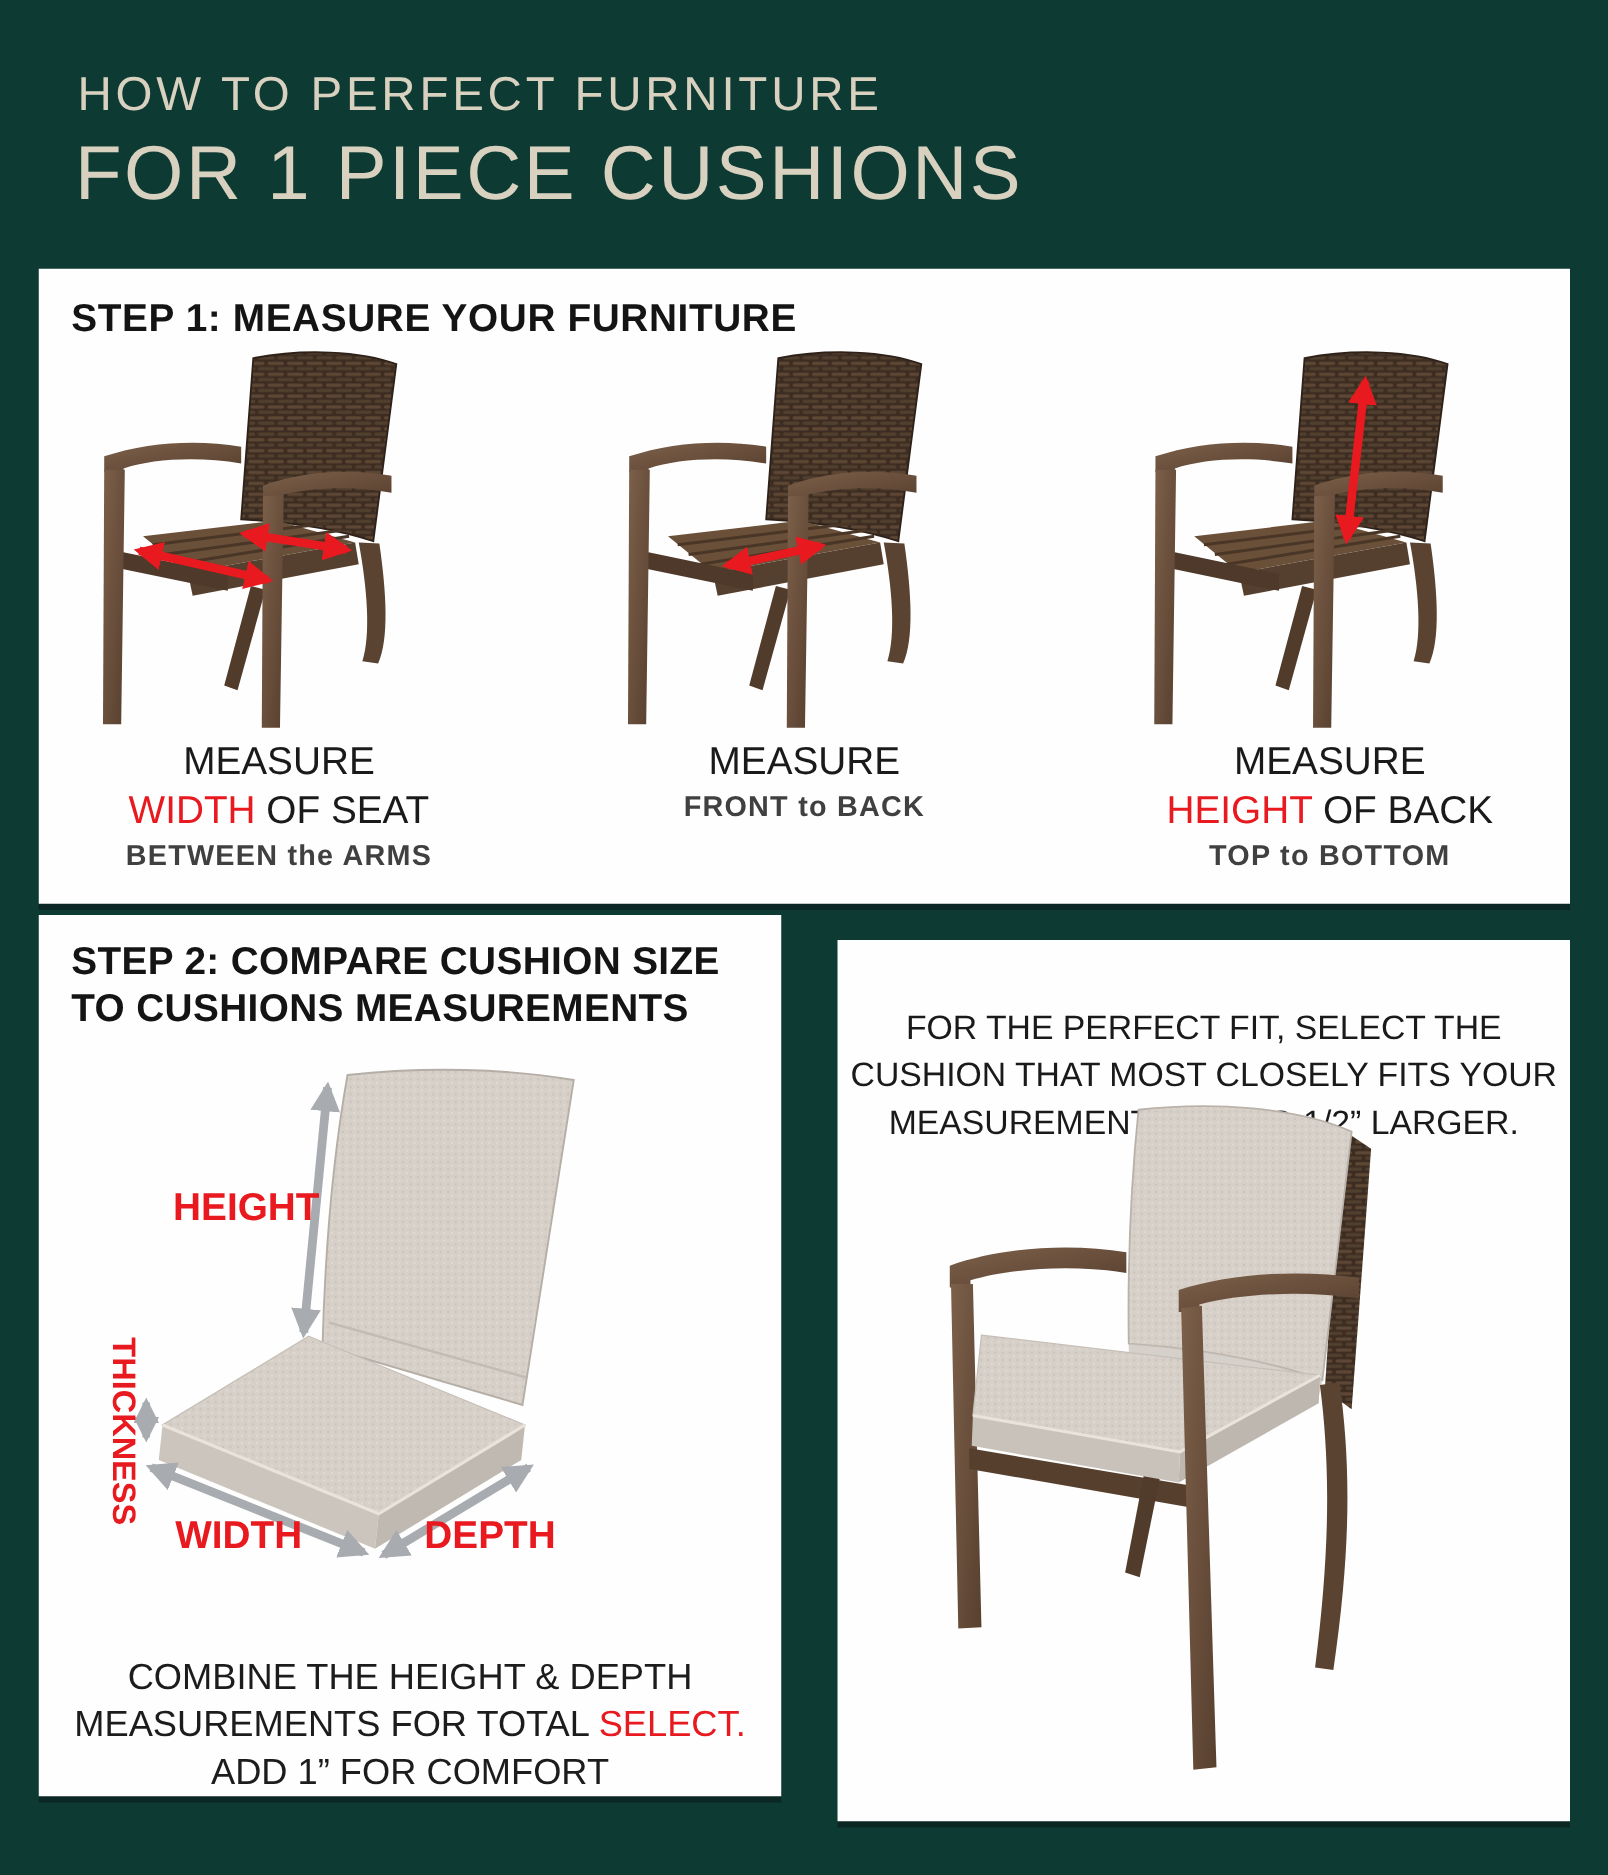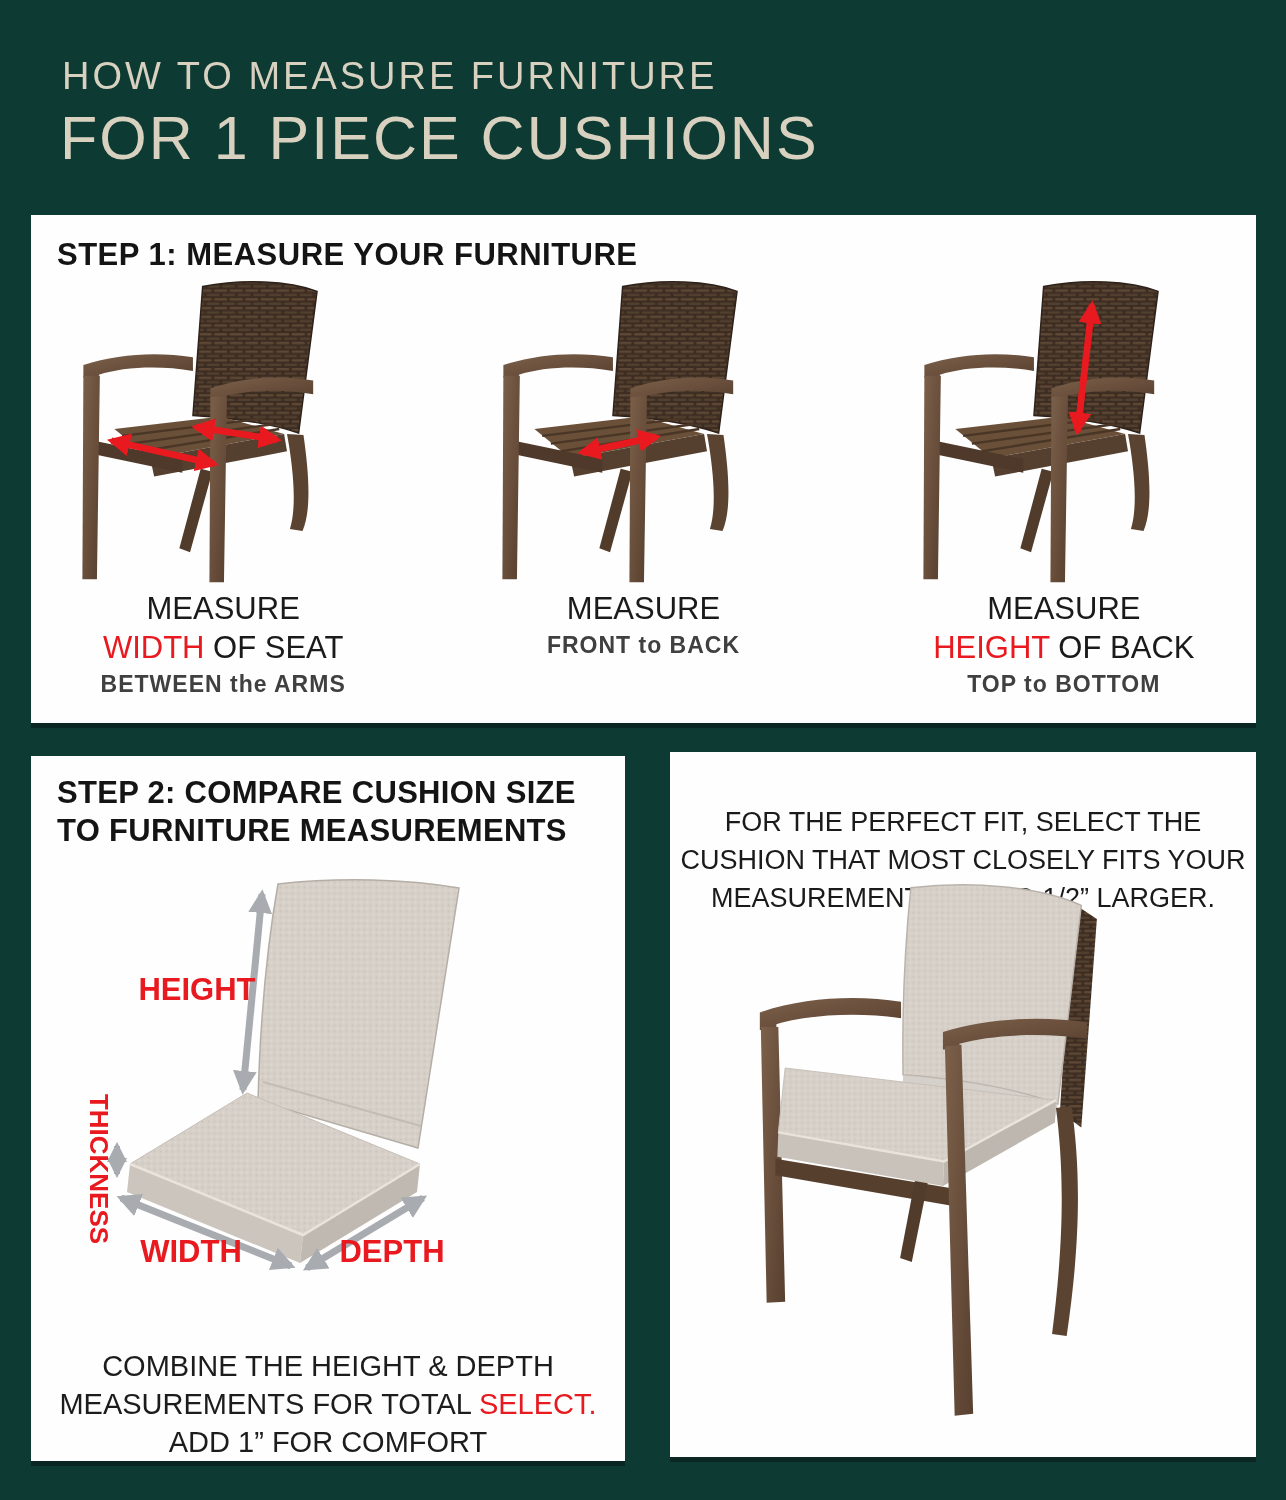--- a/index.html
+++ b/index.html
@@ -15,21 +15,21 @@
   }
   .title-2{
     position:absolute;left:60px;top:103px;
     font-size:61px;letter-spacing:2px;font-weight:400;color:#d8d1bf;
   }
   .panel{
     position:absolute;background:#fefefe;
     box-shadow:0 5px 0 rgba(8,18,16,0.45);
   }
   .panel-step1{left:31px;top:215px;width:1225px;height:508px;}
-  .panel-step2{left:31px;top:756px;width:594px;height:705px;}
+  .panel-step2{left:31px;top:732px;width:594px;height:705px;}
   .panel-fit{left:670px;top:752px;width:586px;height:705px;}
   .step-heading{
     margin:0;padding:20px 26px 0 26px;
     font-size:31px;font-weight:700;color:#141414;letter-spacing:.5px;
     line-height:39px;
   }
   .chairs-row{
     position:absolute;left:0;top:56px;width:100%;
     display:flex;justify-content:space-between;gap:36px;
   }
@@ -103,21 +103,21 @@
       <path d="M26,97 C62,85 103,83 139,89 L139,103 C104,97 66,99 42,107 L42,110 L26,110 Z" fill="url(#wood)"></path>
       <path d="M26,108 L43,108 L40,318 L25,318 Z" fill="url(#wood)"></path>
 
       <path d="M157,121 C192,109 228,107 263,113 L263,127 C229,121 197,123 172,129 L172,133 L157,133 Z" fill="url(#wood)"></path>
       <path d="M157,130 L174,129 L171,321 L156,321 Z" fill="url(#wood)"></path>
     </symbol>
   </defs>
 </svg>
 
 <header>
-  <div class="title-1">HOW TO MEASURE FURNITURE</div>
+  <div class="title-1">HOW TO PERFECT FURNITURE</div>
   <div class="title-2">FOR 1 PIECE CUSHIONS</div>
 </header>
 
 <section class="panel panel-step1">
   <h2 class="step-heading">STEP 1: MEASURE YOUR FURNITURE</h2>
   <div class="chairs-row">
 
     <figure class="chair-col">
       <svg class="chair-svg" viewBox="0 0 340 330">
         <use href="#wchair"></use>
@@ -159,21 +159,21 @@
         <div class="cap-sub">TOP to BOTTOM</div>
       </figcaption>
     </figure>
 
   </div>
 </section>
 
 <section class="panel panel-step2">
   <h2 class="step2-heading">
     <span>STEP 2: COMPARE CUSHION SIZE</span><br>
-    <span>TO FURNITURE MEASUREMENTS</span>
+    <span>TO CUSHIONS MEASUREMENTS</span>
   </h2>
 
   <svg class="cushion-svg" viewBox="0 0 560 430">
 
     <path d="M227,16 C290,9 355,11 408,20 L367,280 L207,233 C209,158 216,78 227,16 Z" fill="url(#fabric)" stroke="#b5aea6" stroke-width="1.5"></path>
     <path d="M212,214 L370,258" stroke="#c3bcb4" stroke-width="2" fill="none"></path>
 
     <g>
       <path d="M196,225 L369,296 L252,367 L79,296 Z" fill="url(#fabric)" stroke="#c6bfb7" stroke-width="1"></path>
       <path d="M79,296 L252,367 L249,395 L76,324 Z" fill="#ccc5bd"></path>

